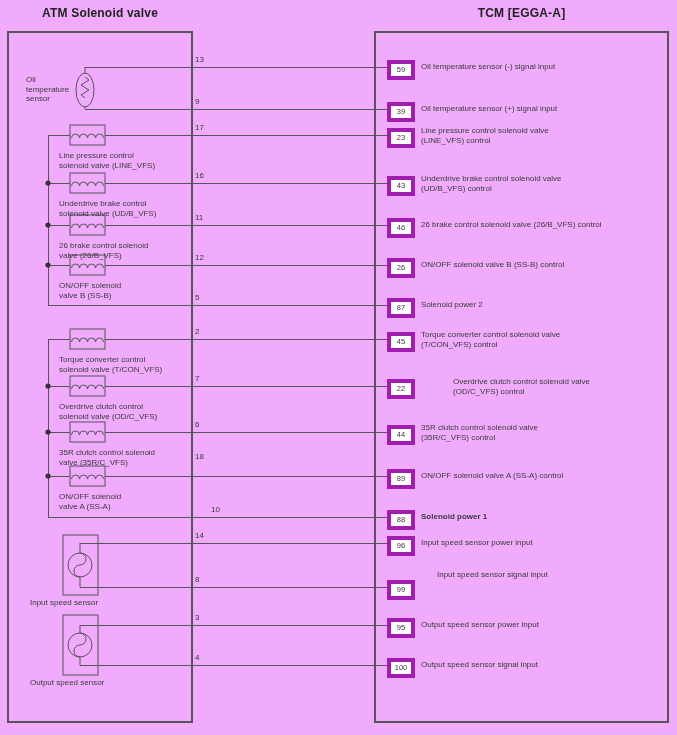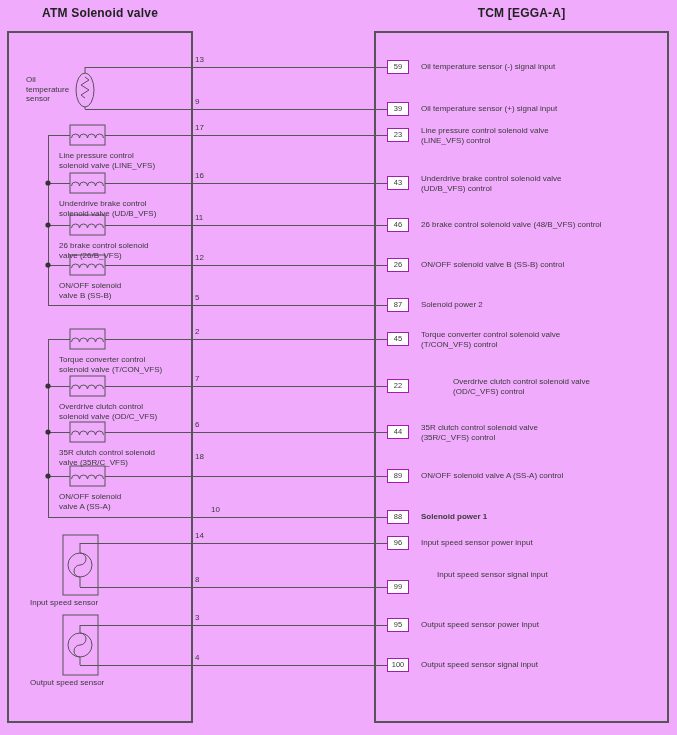--- a/index.html
+++ b/index.html
@@ -9,21 +9,21 @@
   }
   svg{position:absolute;left:0;top:0;}
   .title{
     position:absolute;top:6px;font-size:12px;font-weight:bold;color:#222;
     text-align:center;letter-spacing:.2px;
   }
   .lpin{
     position:absolute;left:195px;font-size:8px;color:#3a3a3a;width:22px;
   }
   .pinbox{
-    position:absolute;left:387px;width:20px;height:12px;border:1px solid #a21caf;
+    position:absolute;left:387px;width:20px;height:12px;border:4px solid #a21caf;
     background:#fff;font-size:7.5px;line-height:12px;text-align:center;color:#3a3a3a;
   }
   .desc{
     position:absolute;left:421px;width:248px;font-size:8px;line-height:9.5px;
     white-space:pre-line;transform:translateY(-50%);color:#3a3a3a;
   }
   .comp{
     position:absolute;left:59px;width:132px;font-size:8px;line-height:9.5px;
     white-space:pre-line;color:#3a3a3a;
   }
@@ -176,21 +176,21 @@
   <div class="pinbox" style="top:580px;">99</div>
   <div class="pinbox" style="top:618px;">95</div>
   <div class="pinbox" style="top:658px;">100</div>
 
   <div class="desc" style="top:67px;">Oil temperature sensor (-) signal input</div>
   <div class="desc" style="top:109px;">Oil temperature sensor (+) signal input</div>
   <div class="desc" style="top:135px;">Line pressure control solenoid valve
 (LINE_VFS) control</div>
   <div class="desc" style="top:183px;">Underdrive brake control solenoid valve
 (UD/B_VFS) control</div>
-  <div class="desc" style="top:225px;">26 brake control solenoid valve (48/B_VFS) control</div>
+  <div class="desc" style="top:225px;">26 brake control solenoid valve (26/B_VFS) control</div>
   <div class="desc" style="top:265px;">ON/OFF solenoid valve B (SS-B) control</div>
   <div class="desc" style="top:305px;">Solenoid power 2</div>
   <div class="desc" style="top:339px;">Torque converter control solenoid valve
 (T/CON_VFS) control</div>
   <div class="desc" style="top:386px;margin-left:32px;">Overdrive clutch control solenoid valve
 (OD/C_VFS) control</div>
   <div class="desc" style="top:432px;">35R clutch control solenoid valve
 (35R/C_VFS) control</div>
   <div class="desc" style="top:476px;">ON/OFF solenoid valve A (SS-A) control</div>
   <div class="desc" style="top:517px;font-weight:bold;">Solenoid power 1</div>

